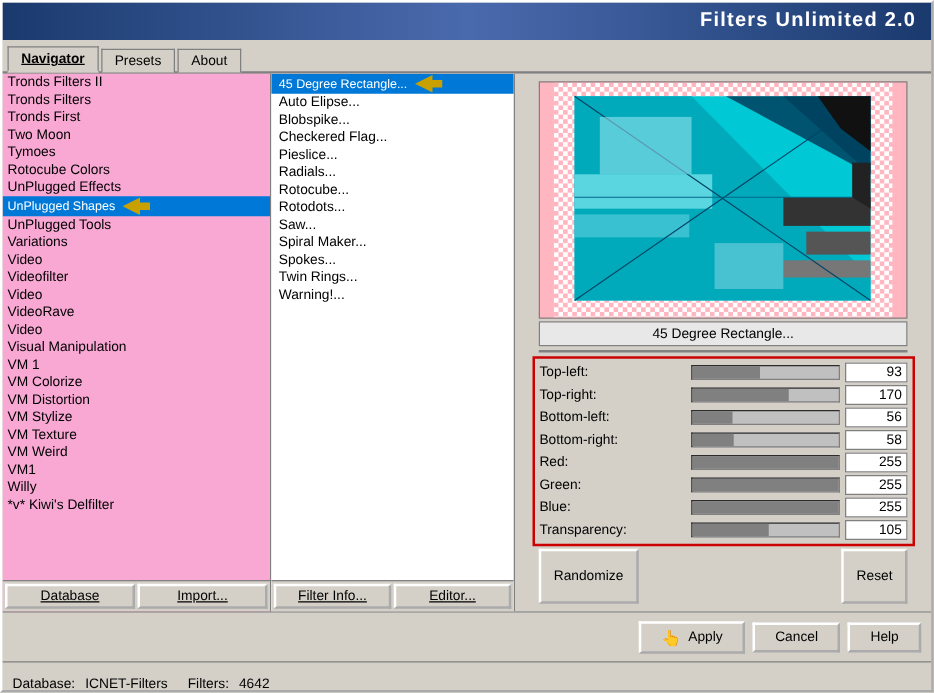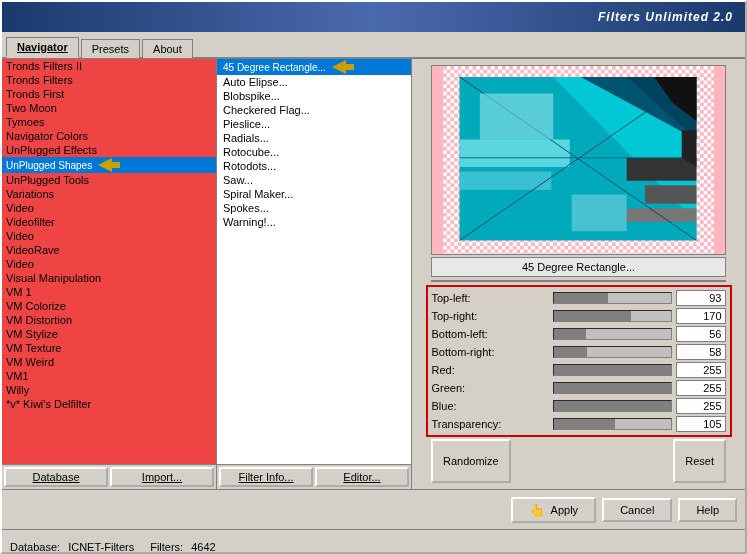--- a/index.html
+++ b/index.html
@@ -17,23 +17,22 @@
     .title-bar {
       background: linear-gradient(to right, #1a3a6e, #4a6aae, #1a3a6e);
       height: 30px;
       display: flex;
       align-items: center;
       justify-content: flex-end;
       padding-right: 12px;
     }
     .title-bar-text {
       color: #fff;
-      font-size: 12px;
+      font-size: 16px;
       font-weight: bold;
-      font-style: italic;
       letter-spacing: 1px;
     }
 
     
     .tab-bar {
       background: #d4d0c8;
       display: flex;
       align-items: flex-end;
       padding: 4px 4px 0 4px;
       border-bottom: 2px solid #808080;
@@ -61,21 +60,21 @@
     .main-content {
       display: flex;
       flex-direction: row;
       height: calc(554px - 30px - 28px - 40px - 26px);
     }
 
     
     .left-panel {
       width: 215px;
       border-right: 1px solid #808080;
-      background: #ef4444;
+      background: #f9a8d4;
       overflow: hidden;
       display: flex;
       flex-direction: column;
     }
     .category-list {
       flex: 1;
       overflow-y: auto;
       overflow-x: hidden;
     }
     .category-list::-webkit-scrollbar { width: 16px; }
@@ -286,21 +285,21 @@
   <div class="main-content">
 
     <div class="left-panel">
       <div class="category-list" id="category-list">
 
       <div class="list-item">Tronds Filters II</div>
           <div class="list-item">Tronds Filters</div>
           <div class="list-item">Tronds First</div>
           <div class="list-item">Two Moon</div>
           <div class="list-item">Tymoes</div>
-          <div class="list-item">Navigator Colors</div>
+          <div class="list-item">Rotocube Colors</div>
           <div class="list-item">UnPlugged Effects</div>
           <div class="list-item selected">
             <span style="font-size:10px">UnPlugged Shapes</span>
       <svg width="22" height="14" viewBox="0 0 22 14" style="margin-left:2px">
         <polygon points="0,7 14,0 14,4 22,4 22,10 14,10 14,14" fill="#c8a000"></polygon>
       </svg>
           </div>
           <div class="list-item">UnPlugged Tools</div>
           <div class="list-item">Variations</div>
           <div class="list-item">Video</div>
@@ -337,20 +336,21 @@
           <div class="filter-item">Auto Elipse...</div>
           <div class="filter-item">Blobspike...</div>
           <div class="filter-item">Checkered Flag...</div>
           <div class="filter-item">Pieslice...</div>
           <div class="filter-item">Radials...</div>
           <div class="filter-item">Rotocube...</div>
           <div class="filter-item">Rotodots...</div>
           <div class="filter-item">Saw...</div>
           <div class="filter-item">Spiral Maker...</div>
           <div class="filter-item">Spokes...</div>
+          <div class="filter-item">Twin Rings...</div>
           <div class="filter-item">Warning!...</div>
         </div>
       <div class="panel-bottom">
         <button class="panel-btn underlined">Filter Info...</button>
         <button class="panel-btn underlined">Editor...</button>
       </div>
     </div>
 
     <div class="right-panel">
 

